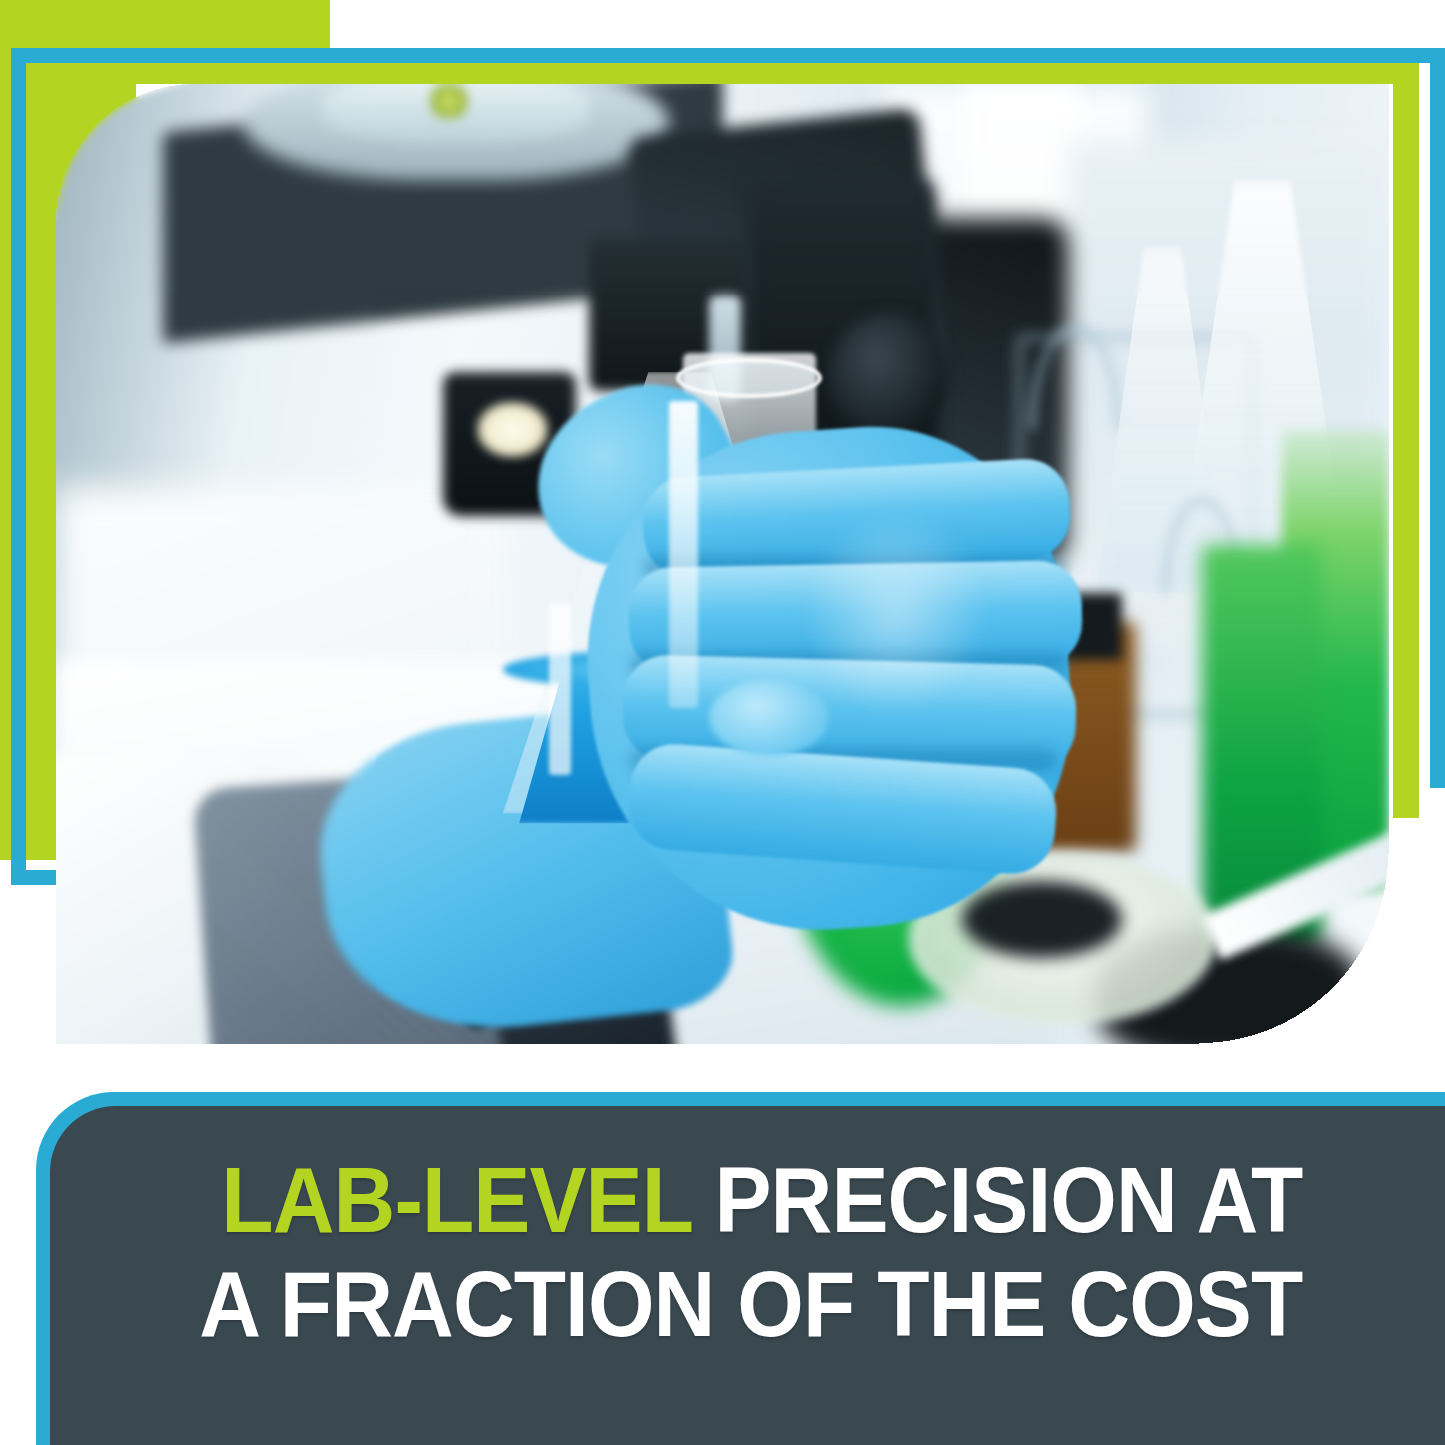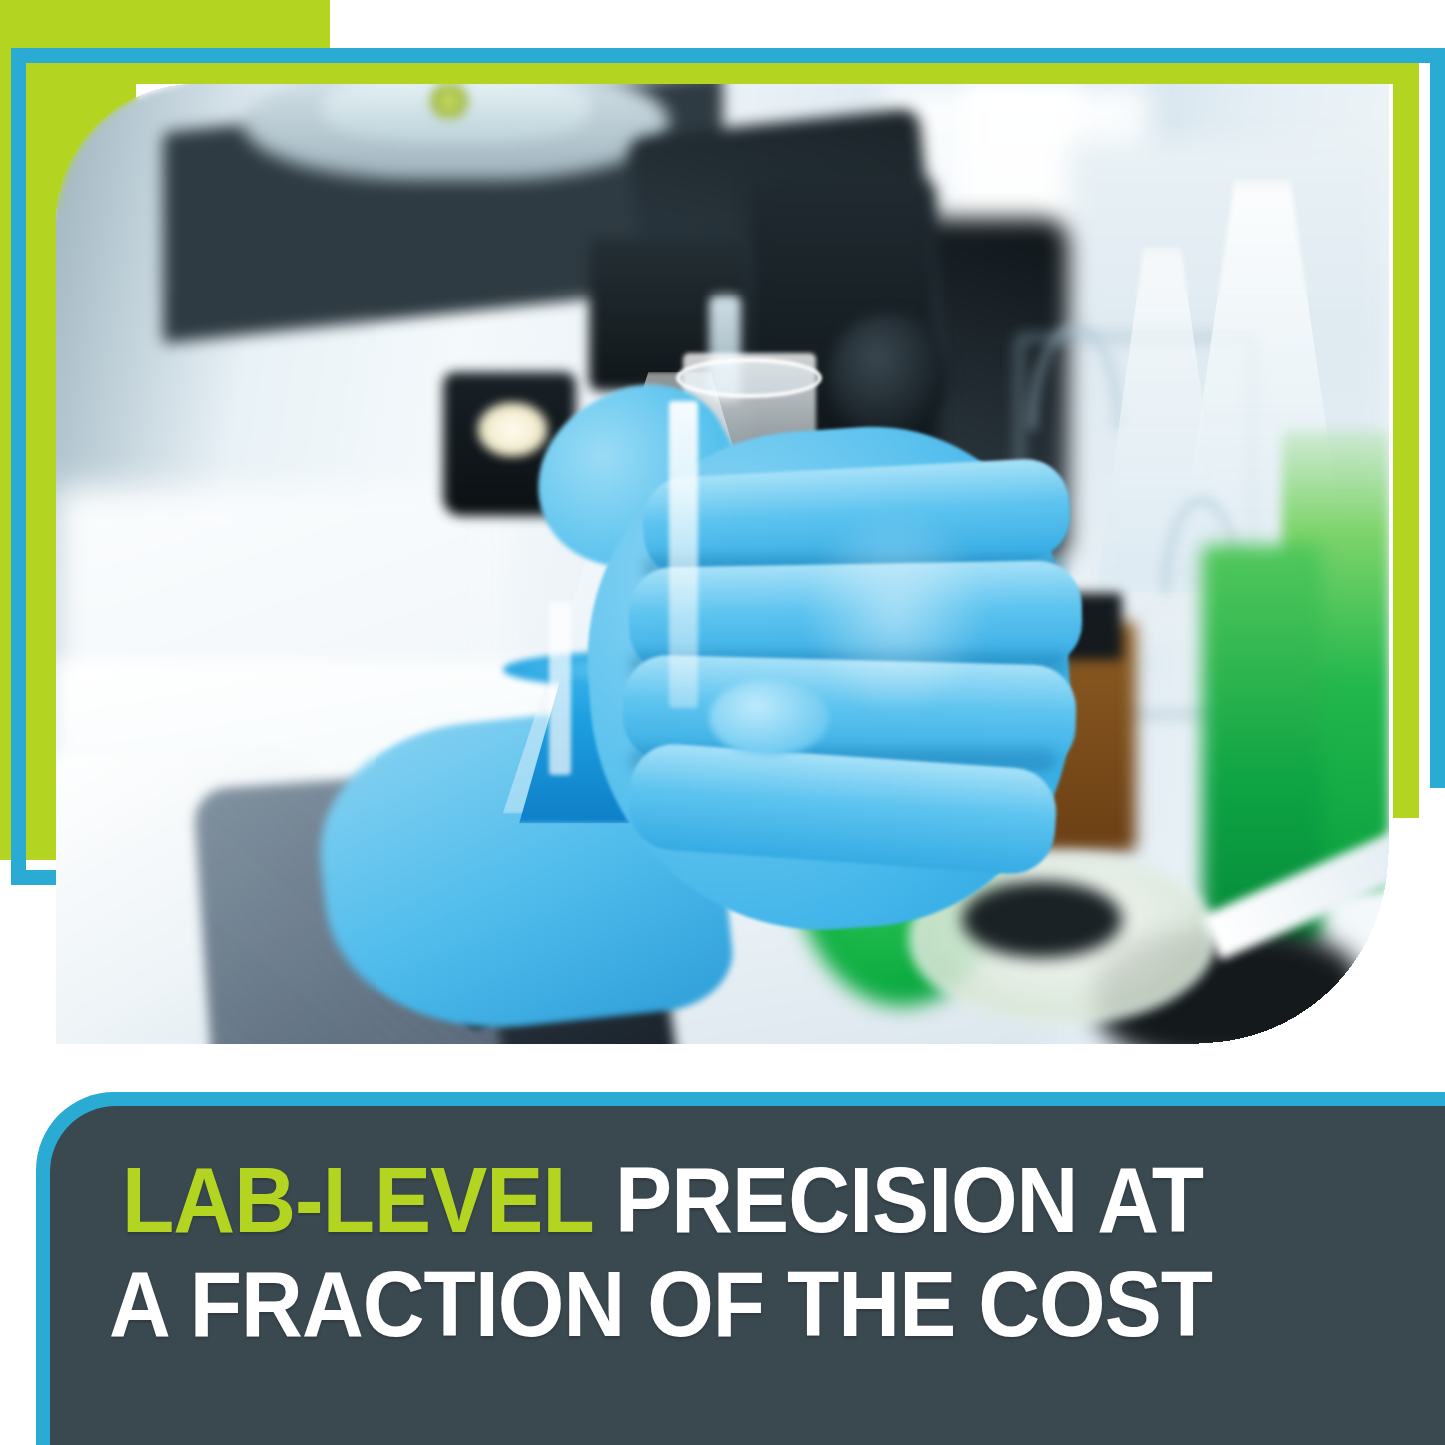--- a/index.html
+++ b/index.html
@@ -370,21 +370,21 @@
     background:radial-gradient(ellipse,rgba(255,255,255,.45),rgba(255,255,255,0) 70%);
     filter:blur(8px);
   }
 
   
   .veil-l{left:0;top:0;width:24%;height:100%;backdrop-filter:blur(3px);}
   .veil-t{left:0;top:0;width:100%;height:22%;backdrop-filter:blur(2px);}
 
   
   .banner-wrap{
-    position:absolute;left:36px;top:1092px;right:0;height:353px;
+    position:absolute;left:36px;top:1092px;right:0;height:353px;text-align:right;
   }
   .banner-cyan{
     position:absolute;left:0;top:0;right:0;bottom:0;
     background:var(--cyan);
     border-radius:78px 0 0 0;
   }
   .banner-dark{
     position:absolute;left:14px;top:14px;right:0;bottom:0;
     background:var(--dark);
     border-radius:66px 0 0 0;

